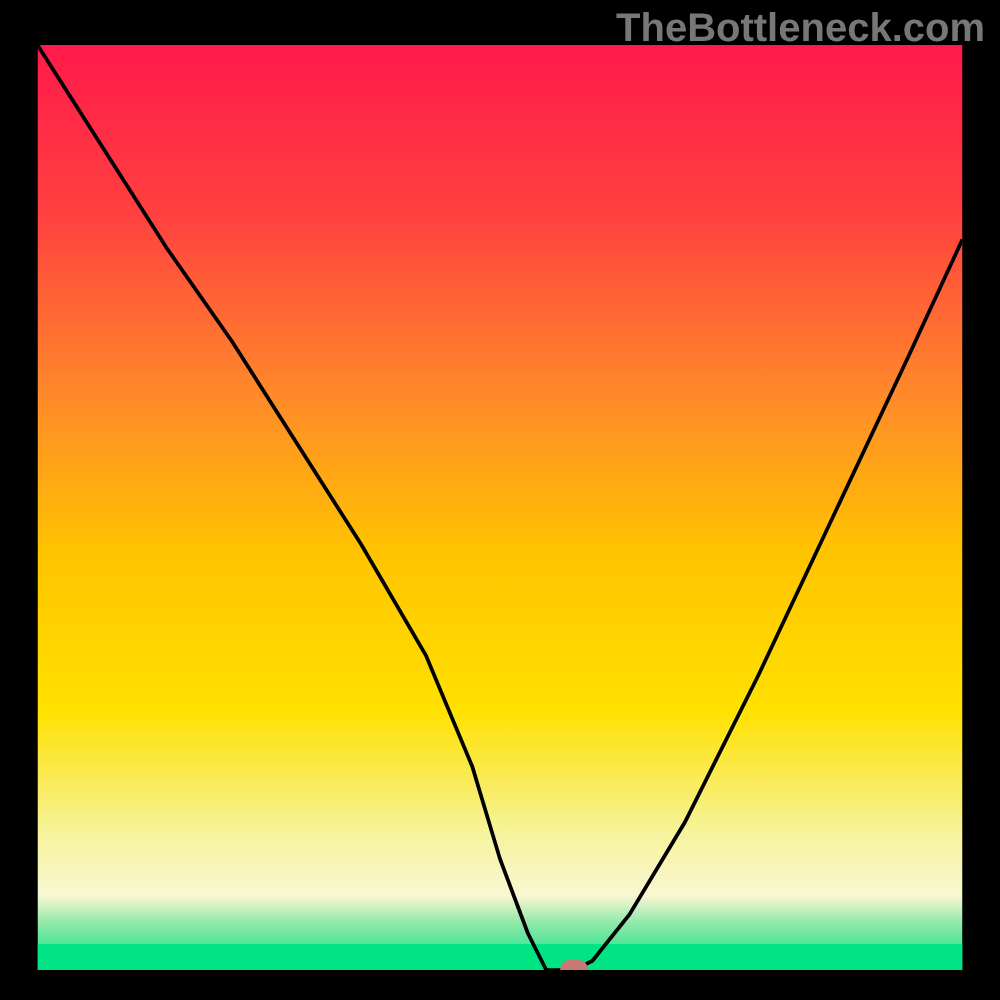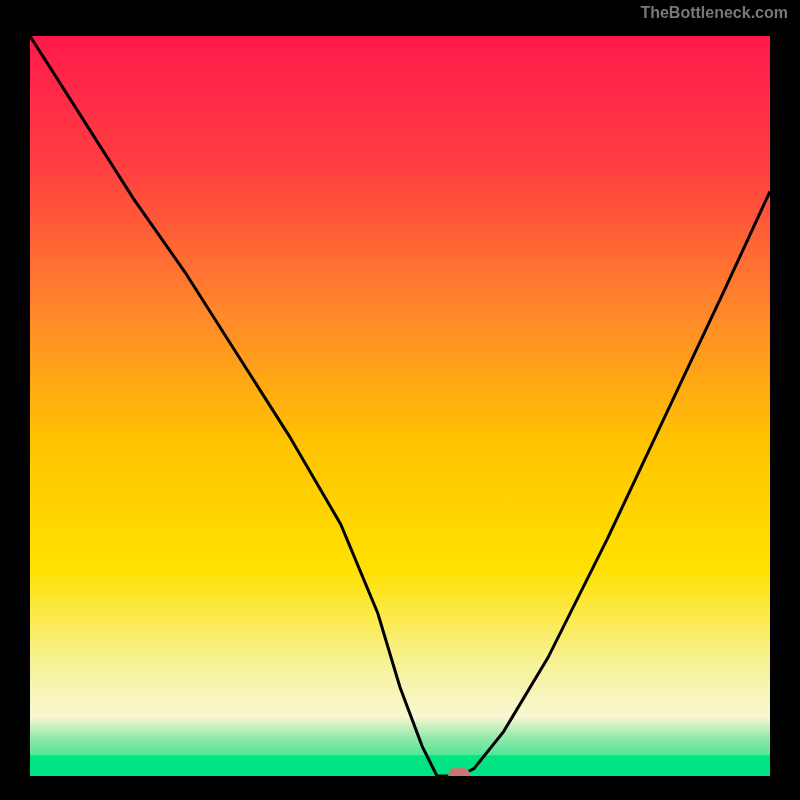--- a/index.html
+++ b/index.html
@@ -1,17 +1,17 @@
 <!DOCTYPE html>
 <html><head>
 <meta charset="utf-8">
 <style>
   body{margin:0;background:#000;width:800px;height:800px;font-family:Arial,Helvetica,sans-serif;display:flex;flex-direction:column}
   .wrap{display:flex;flex-direction:column;width:100%;height:100%}
-  .header{color:#777;font-size:16px;font-weight:bold;text-align:right;padding:4px 12px 2px 0;height:32px;box-sizing:border-box}
+  .header{color:#777;font-size:32px;font-weight:bold;text-align:right;padding:4px 12px 2px 0;height:32px;box-sizing:border-box}
   .plot{flex:1;display:flex;align-items:center;justify-content:center;padding:0 20px 20px 20px;box-sizing:border-box}
   svg{display:block}
   .curve{fill:none;stroke:#000;stroke-width:3}
   .green-band{fill:#00e484}
   .marker{fill:#c77871}
 </style>
 </head>
 <body>
 
 <div class="wrap">

